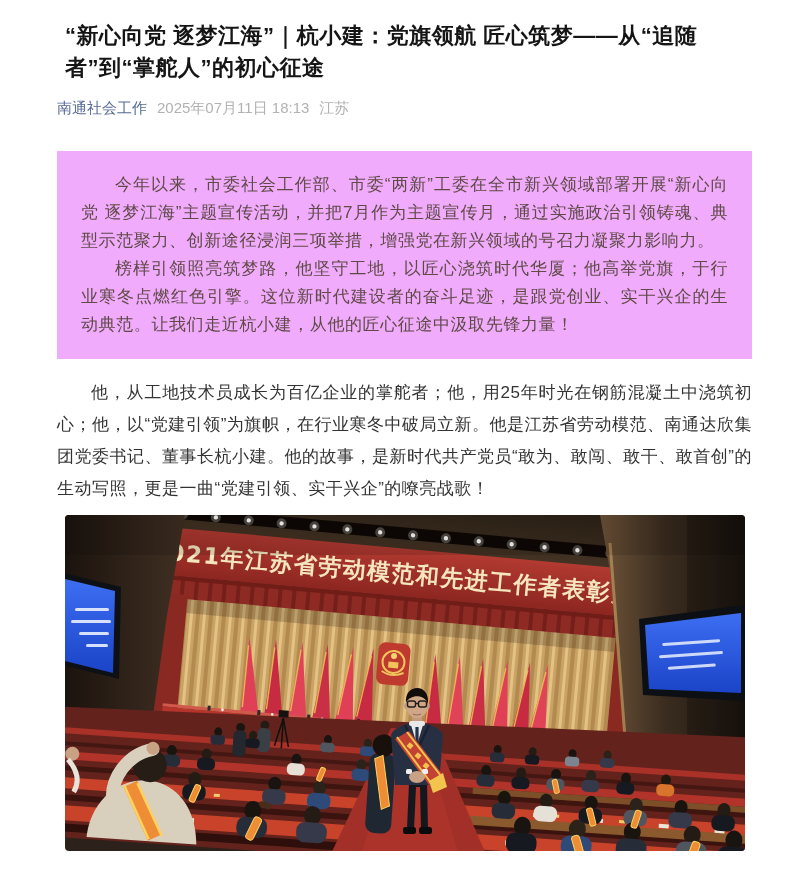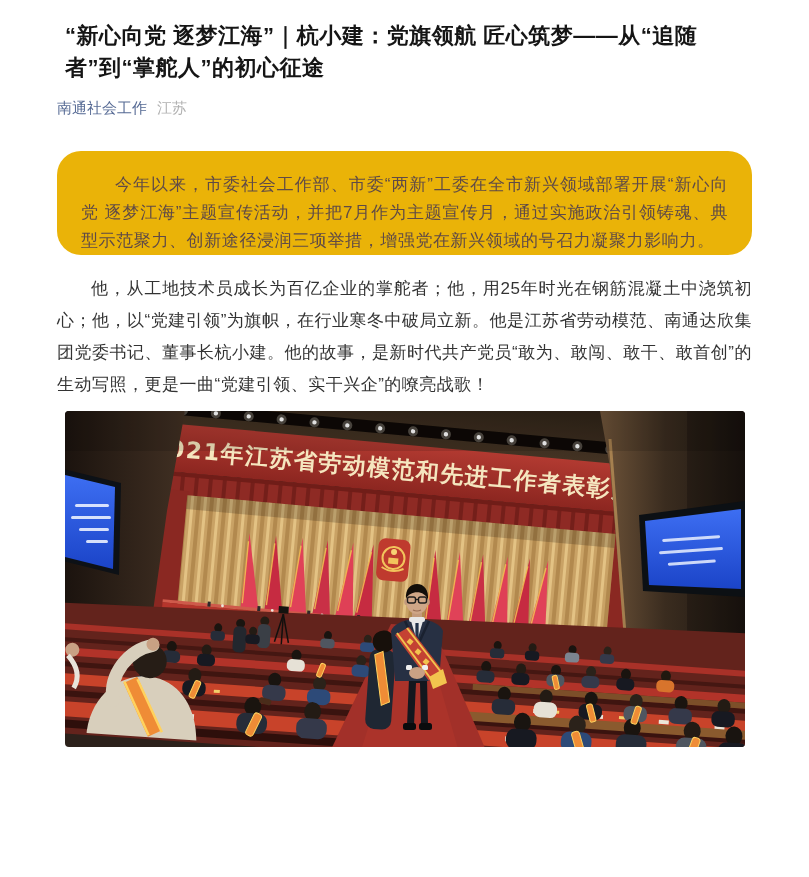--- a/index.html
+++ b/index.html
@@ -9,21 +9,21 @@
   }
   .page{padding:12px 57px 0;}
   .title{
     margin:8px;font-size:22px;line-height:32px;font-weight:700;color:#151515;
     letter-spacing:.5px;
   }
   .meta{margin-top:13px;font-size:15px;line-height:21px;display:flex;align-items:flex-end;gap:10px;}
   .account{color:#576b95;text-decoration:none;cursor:pointer;}
   .meta .time,.meta .loc{color:#b2b2b2;}
   .intro{
-    margin:33px 0 0;background:#eab308;padding:20px 24px 0;border-radius:24px;
+    margin:33px 0 0;background:#f0abfc;padding:20px 24px 20px;
   }
   .intro p{
     margin:0;font-size:17px;line-height:28px;color:#5f4a47;
     text-indent:2em;text-align:justify;letter-spacing:.6px;
   }
   .bodyp{
     margin:18px 0 10px;font-size:17px;line-height:32px;color:#333333;
     text-indent:2em;text-align:justify;letter-spacing:.5px;
   }
   .photo{
@@ -34,25 +34,27 @@
 </style>
 </head>
 <body>
 
 <div class="page">
 
   <h1 class="title">“新心向党 逐梦江海”｜杭小建：党旗领航 匠心筑梦——从“追随者”到“掌舵人”的初心征途</h1>
 
   <div class="meta">
     <a class="account">南通社会工作</a>
+    <span class="time">2025年07月11日 18:13</span>
     <span class="loc">江苏</span>
   </div>
 
   <section class="intro">
     <p>今年以来，市委社会工作部、市委“两新”工委在全市新兴领域部署开展“新心向党 逐梦江海”主题宣传活动，并把7月作为主题宣传月，通过实施政治引领铸魂、典型示范聚力、创新途径浸润三项举措，增强党在新兴领域的号召力凝聚力影响力。</p>
+    <p>榜样引领照亮筑梦路，他坚守工地，以匠心浇筑时代华厦；他高举党旗，于行业寒冬点燃红色引擎。这位新时代建设者的奋斗足迹，是跟党创业、实干兴企的生动典范。让我们走近杭小建，从他的匠心征途中汲取先锋力量！</p>
   </section>
 
   <p class="bodyp">他，从工地技术员成长为百亿企业的掌舵者；他，用25年时光在钢筋混凝土中浇筑初心；他，以“党建引领”为旗帜，在行业寒冬中破局立新。他是江苏省劳动模范、南通达欣集团党委书记、董事长杭小建。他的故事，是新时代共产党员“敢为、敢闯、敢干、敢首创”的生动写照，更是一曲“党建引领、实干兴企”的嘹亮战歌！</p>
 
   <figure class="photo" style="margin:0 auto;">
     <svg viewBox="0 0 680 336" width="680" height="336">
       <defs>
         <linearGradient id="ceil" x1="0" y1="0" x2="0" y2="1">
           <stop offset="0" stop-color="#16100a"></stop>
             <stop offset="1" stop-color="#4a3827"></stop>

